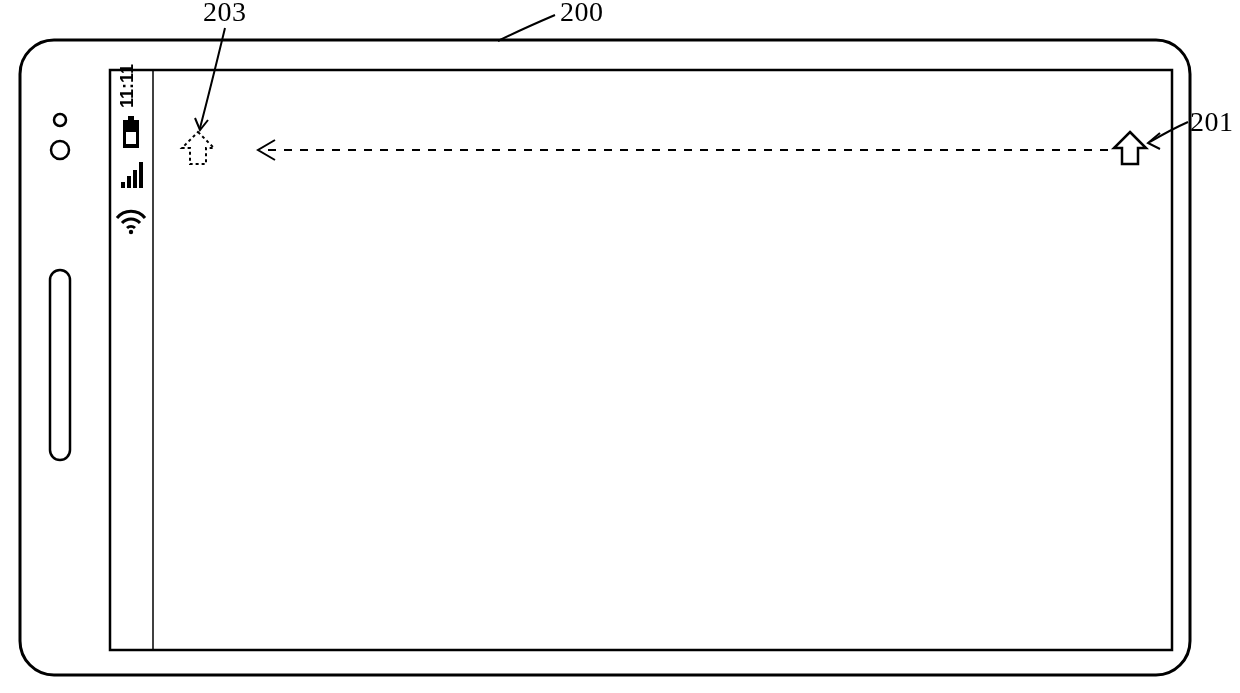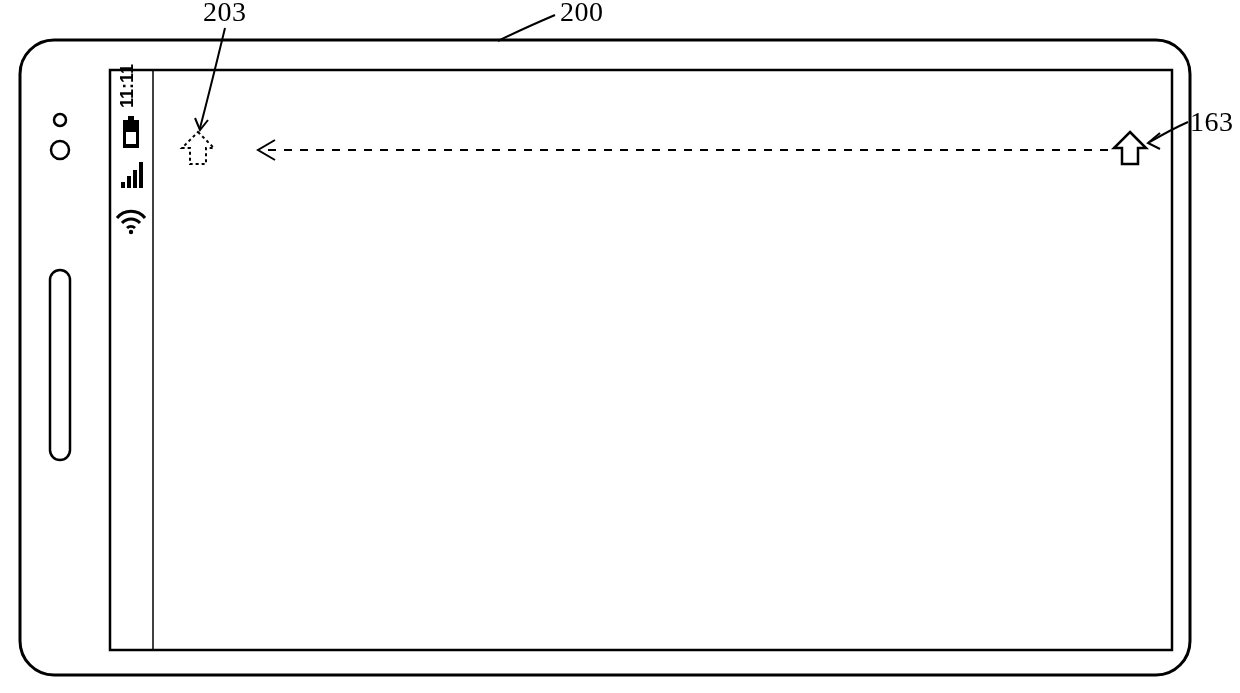--- a/index.html
+++ b/index.html
@@ -22,21 +22,21 @@
     letter-spacing: 0.5px;
   }
 </style>
 </head>
 <body>
 
 <div class="canvas">
 
   <div class="label" style="left:560px; top:-4px;">200</div>
   <div class="label" style="left:203px; top:-4px;">203</div>
-  <div class="label" style="left:1190px; top:106px;">163</div>
+  <div class="label" style="left:1190px; top:106px;">201</div>
 
   <svg width="1240" height="693" viewBox="0 0 1240 693" style="position:absolute; left:0; top:0;">
 
     <rect x="20" y="40" width="1170" height="635" rx="34" ry="34" fill="none" stroke="#000" stroke-width="3"></rect>
 
     <path d="M 555 15 Q 520 30 498 41" fill="none" stroke="#000" stroke-width="2"></path>
 
     <circle cx="60" cy="120" r="6" fill="none" stroke="#000" stroke-width="2.5"></circle>
     <ellipse cx="60" cy="150" rx="9" ry="9" fill="none" stroke="#000" stroke-width="2.5"></ellipse>
     <rect x="50" y="270" width="20" height="190" rx="10" ry="10" fill="none" stroke="#000" stroke-width="2.5"></rect>

